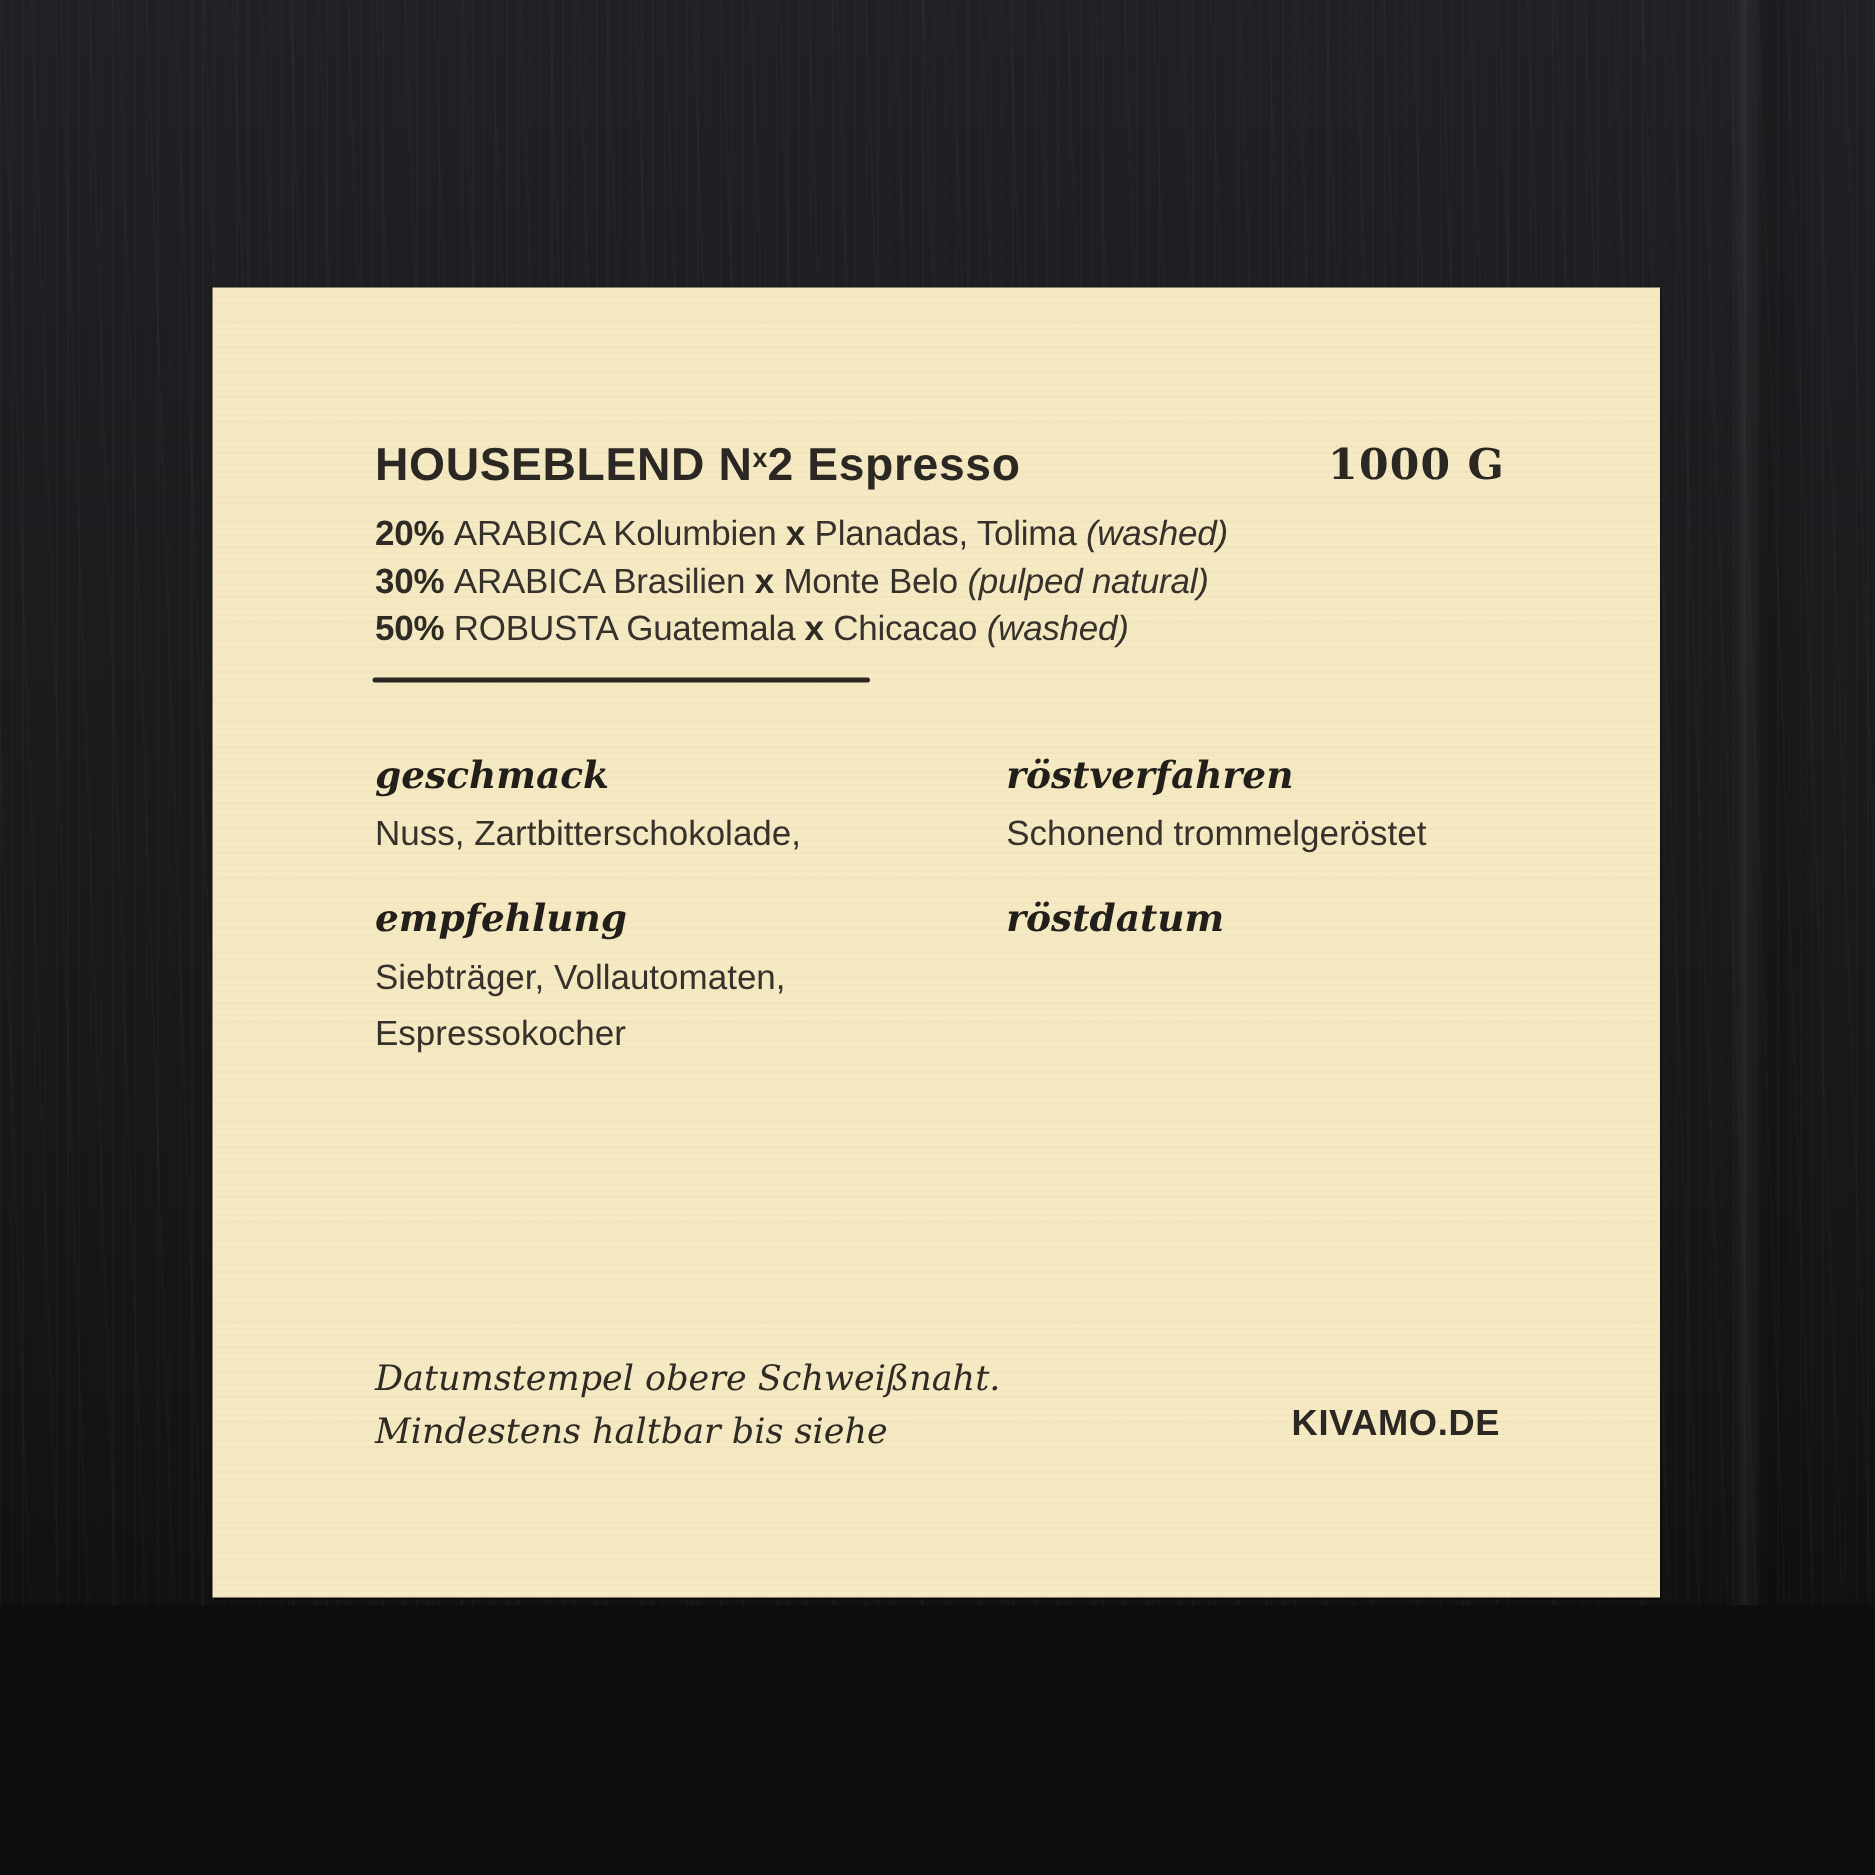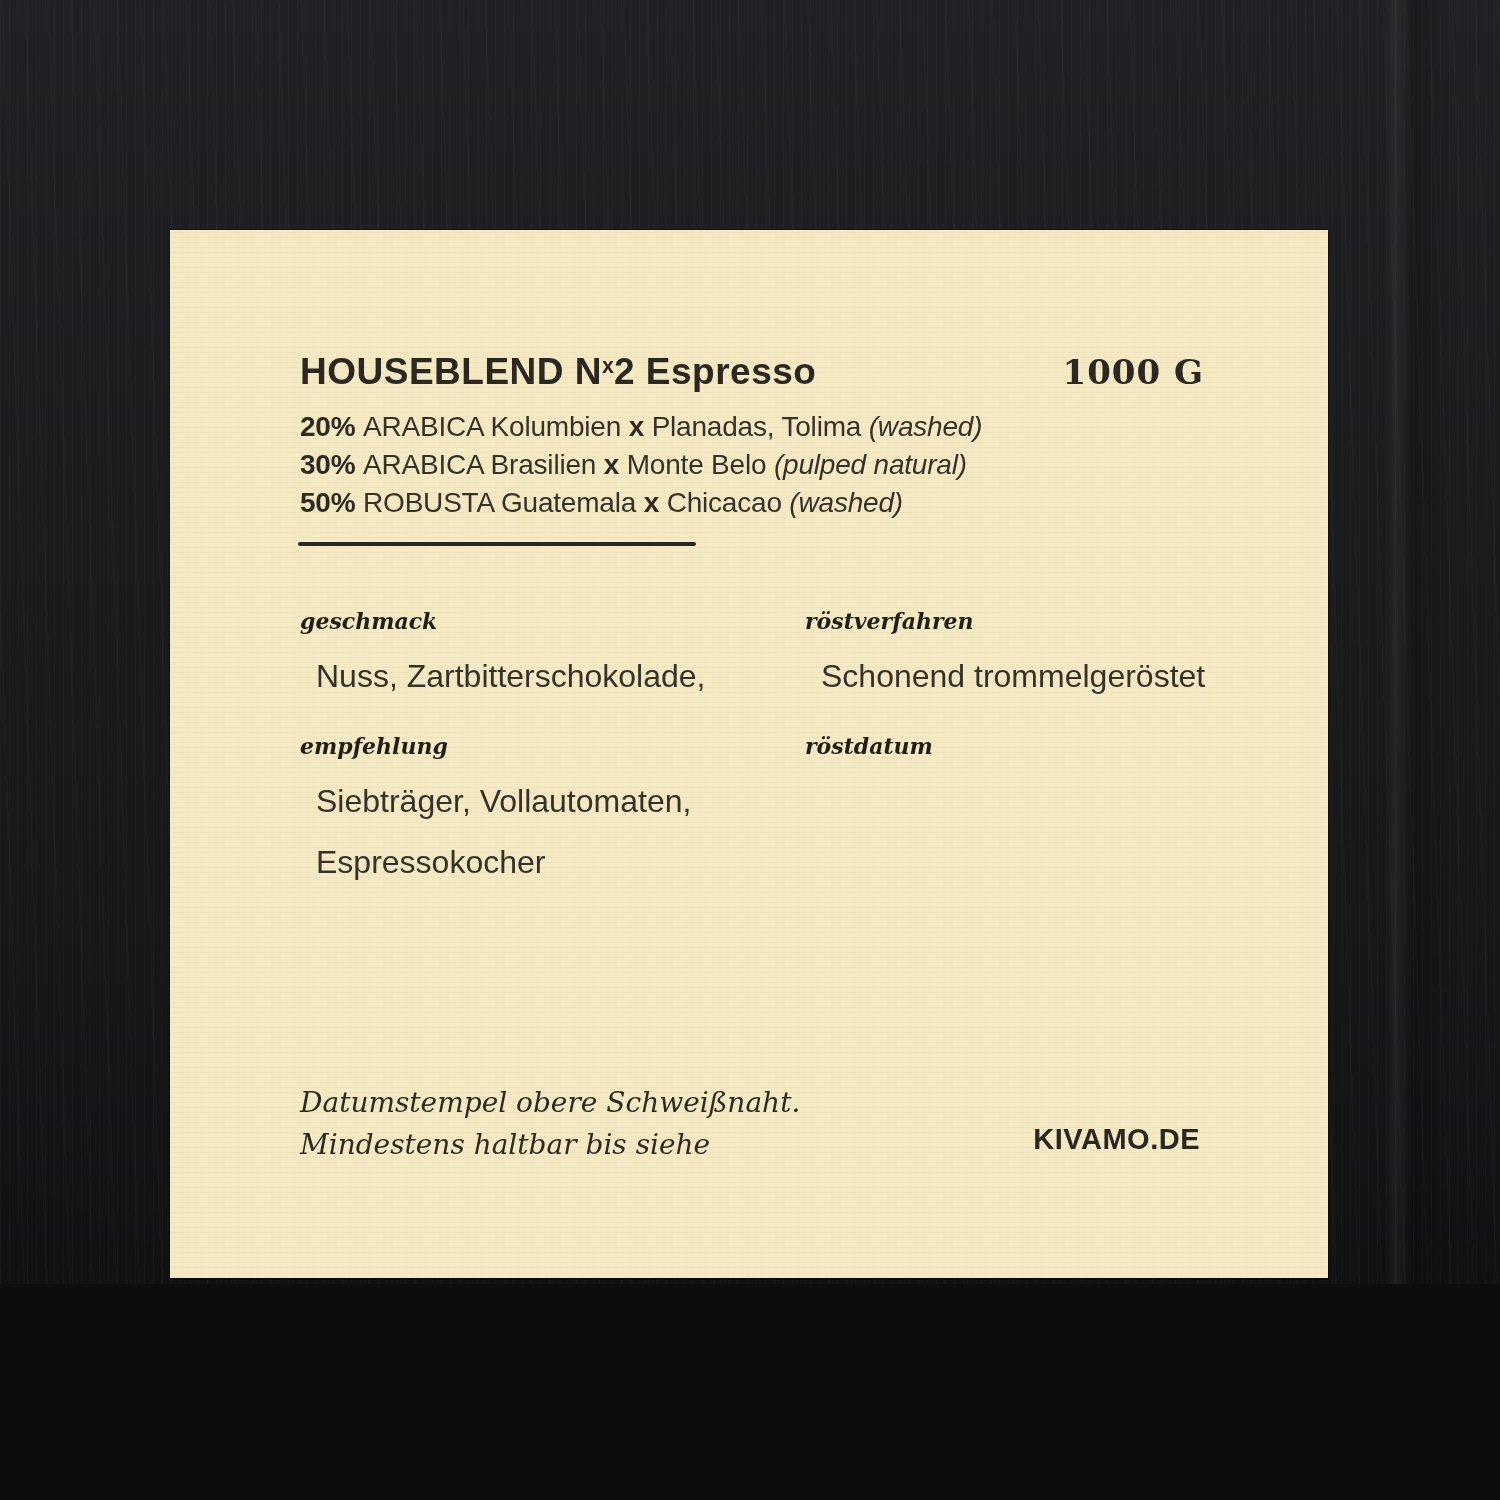--- a/index.html
+++ b/index.html
@@ -41,23 +41,23 @@
   .blend-line{font-size:28px;line-height:38px;color:#36322b;letter-spacing:-0.2px;white-space:nowrap;}
   .blend-line .b{font-weight:bold;color:#2e2a24;}
   .blend-line .it{font-style:italic;}
   .divider{position:absolute;left:128px;top:312px;width:398px;height:4px;background:#2b2722;border-radius:2px;}
   .col{position:absolute;top:374px;}
   .col-left{left:130px;}
   .col-right{left:635px;}
   .section + .section{margin-top:30px;}
   .section-heading{
     font-family:"DejaVu Serif","Liberation Serif",serif;
-    font-style:italic;font-weight:bold;font-size:22px;line-height:34px;color:#221f1a;margin:0 0 6px 0;
+    font-style:italic;font-weight:bold;font-size:30px;line-height:34px;color:#221f1a;margin:0 0 6px 0;
   }
-  .section-line{font-size:32px;line-height:45px;color:#36322b;margin:16px;white-space:nowrap;}
+  .section-line{font-size:28px;line-height:45px;color:#36322b;margin:0;white-space:nowrap;}
   .footer-note{position:absolute;left:130px;top:852px;}
   .footer-note p{
     font-family:"DejaVu Serif","Liberation Serif",serif;
     font-style:italic;font-size:28px;line-height:42px;color:#2e2a24;margin:0;white-space:nowrap;
   }
   .brand{
     position:absolute;right:128px;top:893px;
     font-size:29px;font-weight:bold;letter-spacing:0.5px;color:#2b2722;white-space:nowrap;
   }
 </style>

